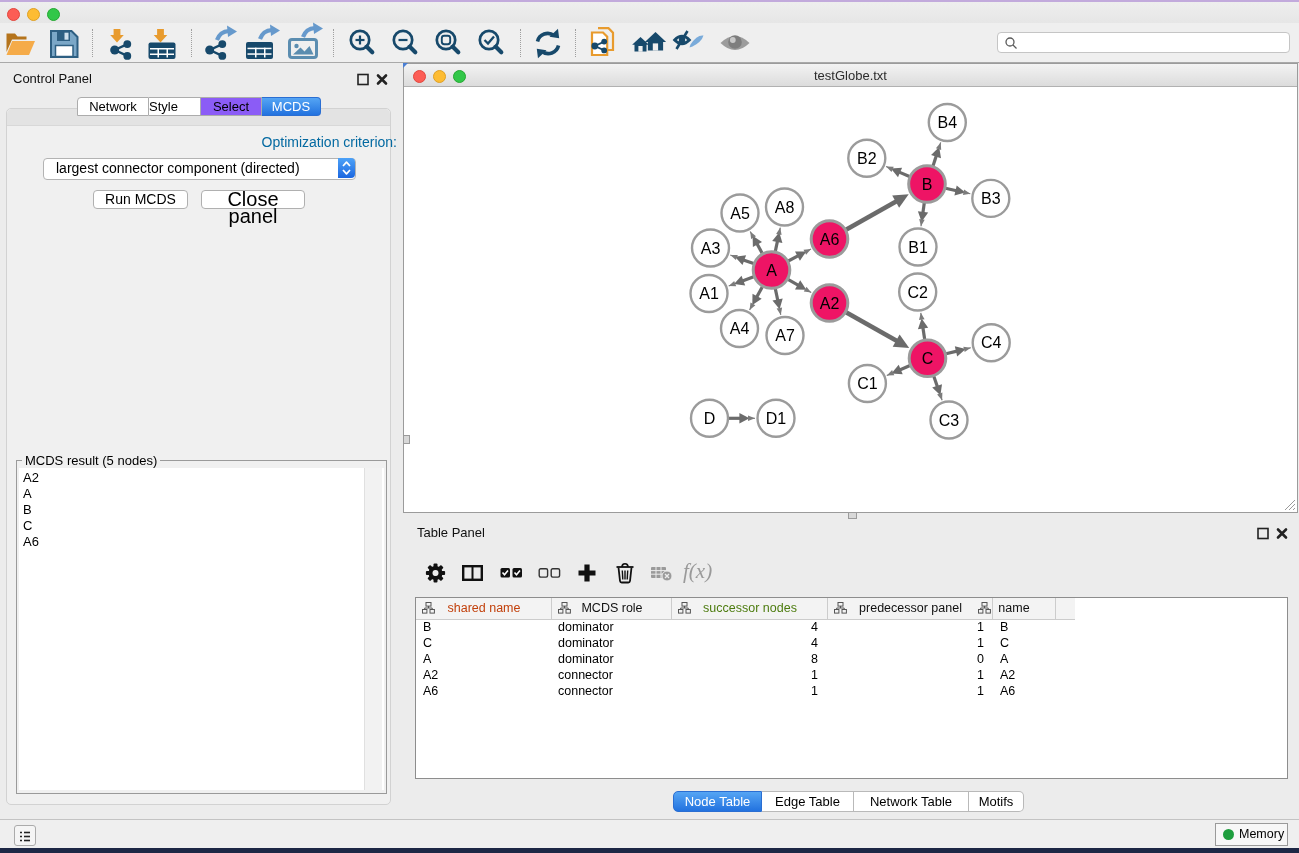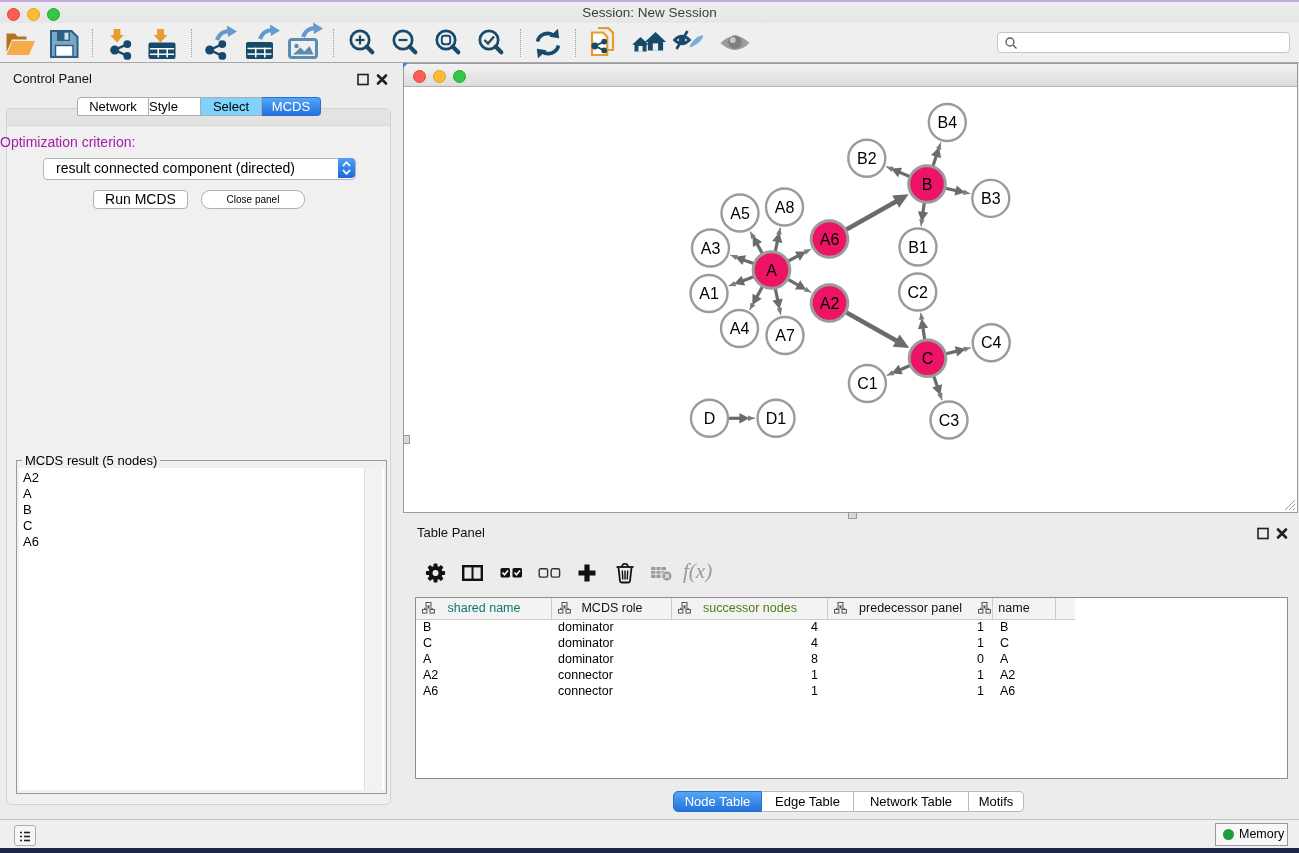--- a/index.html
+++ b/index.html
@@ -11,21 +11,20 @@
 </head>
 <body>
 
 <div class="abs" style="left:0;top:0;width:1299px;height:2px;background:#c2aadc;"></div>
 <div class="abs" style="left:0;top:847px;width:1299px;height:6px;background:#1d2745;"></div>
 
 <div class="abs" style="left:0;top:2px;width:1299px;height:21px;background:linear-gradient(#eeeeee,#e6e6e6);border-bottom:1px solid #b9b9b9;">
   <div class="abs tl" style="left:7px;top:5.5px;width:11px;height:11px;background:#fc5d55;border:0.5px solid #e2463d;"></div>
   <div class="abs tl" style="left:27px;top:5.5px;width:11px;height:11px;background:#fdbc33;border:0.5px solid #dfa023;"></div>
   <div class="abs tl" style="left:47px;top:5.5px;width:11px;height:11px;background:#32c749;border:0.5px solid #24a831;"></div>
-  <div class="abs" style="left:0;top:3px;width:1299px;text-align:center;font-size:13.5px;color:#3d3d3d;">Session: New Session</div>
 </div>
 
 <div class="abs" style="left:0;top:23px;width:1299px;height:39px;background:#efefef;border-bottom:1px solid #a9a9a9;" id="toolbar">
   <div class="abs" style="left:92px;top:6px;height:28px;border-left:1px dotted #9f9f9f;"></div>
   <div class="abs" style="left:191px;top:6px;height:28px;border-left:1px dotted #9f9f9f;"></div>
   <div class="abs" style="left:333px;top:6px;height:28px;border-left:1px dotted #9f9f9f;"></div>
   <div class="abs" style="left:520px;top:6px;height:28px;border-left:1px dotted #9f9f9f;"></div>
   <div class="abs" style="left:575px;top:6px;height:28px;border-left:1px dotted #9f9f9f;"></div>
 
   <div class="abs" id="icons">
@@ -153,52 +152,53 @@
   <path d="M21 2.5 L29 10.5 M29 2.5 L21 10.5" stroke="#222" stroke-width="2.6" stroke-linecap="round"></path>
 </svg>
 
 <div class="abs" style="left:6px;top:108px;width:385px;height:697px;background:#f0f0f0;border:1px solid #d2d2d2;border-radius:5px;box-sizing:border-box;">
  <div class="abs" style="left:0;top:0;width:383px;height:16px;background:#e3e3e3;border-radius:5px 5px 0 0;border-bottom:1px solid #d8d8d8;"></div>
  </div>
 
 <div class="abs" style="left:77px;top:97px;height:19px;">
   <div class="abs" style="left:0px;width:72px;height:19px;background:#fff;border:1px solid #acacac;border-radius:4px 0 0 0;box-sizing:border-box;text-align:center;font-size:13px;line-height:18px;">Network</div>
   <div class="abs" style="left:72px;width:52px;height:19px;background:#fff;border:1px solid #acacac;border-left:none;box-sizing:border-box;text-align:left;font-size:13px;line-height:18px;">Style</div>
-  <div class="abs" style="left:124px;width:61px;height:19px;background:#7dd3fc;border:1px solid #acacac;border-left:none;box-sizing:border-box;text-align:center;font-size:13px;line-height:18px;">Select</div>
+  <div class="abs" style="left:124px;width:61px;height:19px;background:#8b5cf6;border:1px solid #acacac;border-left:none;box-sizing:border-box;text-align:center;font-size:13px;line-height:18px;">Select</div>
   <div class="abs" style="left:185px;width:59px;height:19px;background:linear-gradient(#55a5f4,#2272df);border:1px solid #2a6ed2;border-left:none;box-sizing:border-box;border-radius:0 4px 4px 0;text-align:center;font-size:13px;line-height:18px;color:#fff;">MCDS</div>
 </div>
 
-<div class="abs" style="left:0px;top:134px;width:397px;text-align:left;font-size:14px;color:#a21caf;">Optimization criterion:</div>
+<div class="abs" style="left:0px;top:134px;width:397px;text-align:right;font-size:14px;color:#0369a1;">Optimization criterion:</div>
 
 <div class="abs" style="left:43px;top:158px;width:311px;height:20px;background:#fff;border:1px solid #b3b3b3;border-radius:4px;">
-  <div class="abs" style="left:12px;top:1px;font-size:14px;color:#000;">result connected component (directed)</div>
+  <div class="abs" style="left:12px;top:1px;font-size:14px;color:#000;">largest connector component (directed)</div>
   <div class="abs" style="left:294px;top:-1px;width:17px;height:20px;background:linear-gradient(#4da2f8,#1c67e0);border-radius:0 4px 4px 0;">
     <svg width="17" height="20">
       <path d="M5 8 L8.5 4.2 L12 8" fill="none" stroke="#fff" stroke-width="1.7" stroke-linejoin="round"></path>
       <path d="M5 12 L8.5 15.8 L12 12" fill="none" stroke="#fff" stroke-width="1.7" stroke-linejoin="round"></path>
     </svg>
   </div>
 </div>
 
 <div class="abs" style="left:93px;top:190px;width:95px;height:19px;background:#fff;border:1px solid #b0b0b0;border-radius:4px;box-sizing:border-box;text-align:center;font-size:14px;line-height:17px;">Run MCDS</div>
-<div class="abs" style="left:201px;top:190px;width:104px;height:19px;background:#fff;border:1px solid #b0b0b0;border-radius:9px;box-sizing:border-box;text-align:center;font-size:10px;line-height:17px;">Close panel</div>
+<div class="abs" style="left:201px;top:190px;width:104px;height:19px;background:#fff;border:1px solid #b0b0b0;border-radius:4px;box-sizing:border-box;text-align:center;font-size:20px;line-height:17px;">Close panel</div>
 
 <div class="abs" style="left:16px;top:460px;width:369px;height:332px;border:1px solid #9a9a9a;">
   <div class="abs" style="left:5px;top:-8px;background:#f0f0f0;padding:0 3px;font-size:13px;">MCDS result (5 nodes)</div>
   <div class="abs" style="left:2px;top:7px;width:365px;height:322px;background:#fff;">
     <div class="abs" style="left:4px;top:2px;font-size:13px;line-height:16px;">A2<br>A<br>B<br>C<br>A6</div>
     <div class="abs" style="right:2px;top:0px;width:17px;height:322px;background:#f2f2f2;border-left:1px solid #e0e0e0;"></div>
   </div>
 </div>
 
 <div class="abs" style="left:403px;top:63px;width:895px;height:450px;border:1px solid #9b9b9b;box-sizing:border-box;background:#fff;">
   <div class="abs" style="left:0;top:0;width:893px;height:22px;background:linear-gradient(#f3f3f3,#dcdcdc);border-bottom:1px solid #b1b1b1;">
     <div class="abs tl" style="left:9px;top:6px;width:11px;height:11px;background:#fc5d55;border:0.5px solid #e2463d;"></div>
     <div class="abs tl" style="left:29px;top:6px;width:11px;height:11px;background:#fdbc33;border:0.5px solid #dfa023;"></div>
     <div class="abs tl" style="left:49px;top:6px;width:11px;height:11px;background:#32c749;border:0.5px solid #24a831;"></div>
+    <div class="abs" style="left:0;top:4px;width:893px;text-align:center;font-size:13px;color:#2c2c2c;">testGlobe.txt</div>
   </div>
 
   <svg id="graph" class="abs" style="left:0px;top:23px;" width="893" height="425" viewBox="404 86 893 425">
 <line x1="753.7" y1="275.7" x2="742.4" y2="279.9" stroke="#6b6b6b" stroke-width="3.2"></line>
 <polygon points="734.0,283.1 741.5,274.7 745.2,284.4" fill="#6b6b6b"></polygon>
 <line x1="734.0" y1="283.1" x2="728.7" y2="285.1" stroke="#7c7c7c" stroke-width="1.1"></line>
 <polygon points="728.7,285.1 734.2,280.0 736.2,285.3" fill="#7c7c7c"></polygon>
 <line x1="788.0" y1="278.4" x2="798.5" y2="284.3" stroke="#6b6b6b" stroke-width="3.2"></line>
 <polygon points="806.3,288.8 795.0,288.4 800.2,279.3" fill="#6b6b6b"></polygon>
 <line x1="806.3" y1="288.8" x2="811.2" y2="291.6" stroke="#7c7c7c" stroke-width="1.1"></line>
@@ -382,21 +382,21 @@
 <div class="abs" style="left:415px;top:597px;width:873px;height:182px;background:#fff;border:1px solid #8d8d8d;box-sizing:border-box;font-size:12.5px;">
   <div class="abs" style="left:0;top:0;width:659px;height:21px;background:#f3f3f3;border-bottom:1px solid #cccccc;"></div>
   <div class="abs" style="left:0;top:0;width:659px;height:21px;">
       <div class="abs" style="left:0px;top:0;width:136px;height:21px;border-right:1px solid #cccccc;box-sizing:border-box;">
         <svg width="13" height="12" style="position:absolute;left:6px;top:4px;">
           <rect x="4" y="0.5" width="5" height="3.6" fill="none" stroke="#555" stroke-width="1"></rect>
           <rect x="0.5" y="7.5" width="4.4" height="3.6" fill="none" stroke="#555" stroke-width="1"></rect>
           <rect x="8" y="7.5" width="4.4" height="3.6" fill="none" stroke="#555" stroke-width="1"></rect>
           <path d="M6.5 4 L6.5 6 M2.7 7.5 L2.7 6 L10.2 6 L10.2 7.5" fill="none" stroke="#555" stroke-width="1"></path>
         </svg>
-        <div class="abs" style="left:0;top:0;width:136px;text-align:center;line-height:20px;font-size:12.5px;color:#0f766e;white-space:nowrap;">shared name</div>
+        <div class="abs" style="left:0;top:0;width:136px;text-align:center;line-height:20px;font-size:12.5px;color:#c2410c;white-space:nowrap;">shared name</div>
       </div>
       <div class="abs" style="left:136px;top:0;width:120px;height:21px;border-right:1px solid #cccccc;box-sizing:border-box;">
         <svg width="13" height="12" style="position:absolute;left:6px;top:4px;">
           <rect x="4" y="0.5" width="5" height="3.6" fill="none" stroke="#555" stroke-width="1"></rect>
           <rect x="0.5" y="7.5" width="4.4" height="3.6" fill="none" stroke="#555" stroke-width="1"></rect>
           <rect x="8" y="7.5" width="4.4" height="3.6" fill="none" stroke="#555" stroke-width="1"></rect>
           <path d="M6.5 4 L6.5 6 M2.7 7.5 L2.7 6 L10.2 6 L10.2 7.5" fill="none" stroke="#555" stroke-width="1"></path>
         </svg>
         <div class="abs" style="left:0;top:0;width:120px;text-align:center;line-height:20px;font-size:12.5px;color:#111;white-space:nowrap;">MCDS role</div>
       </div>

